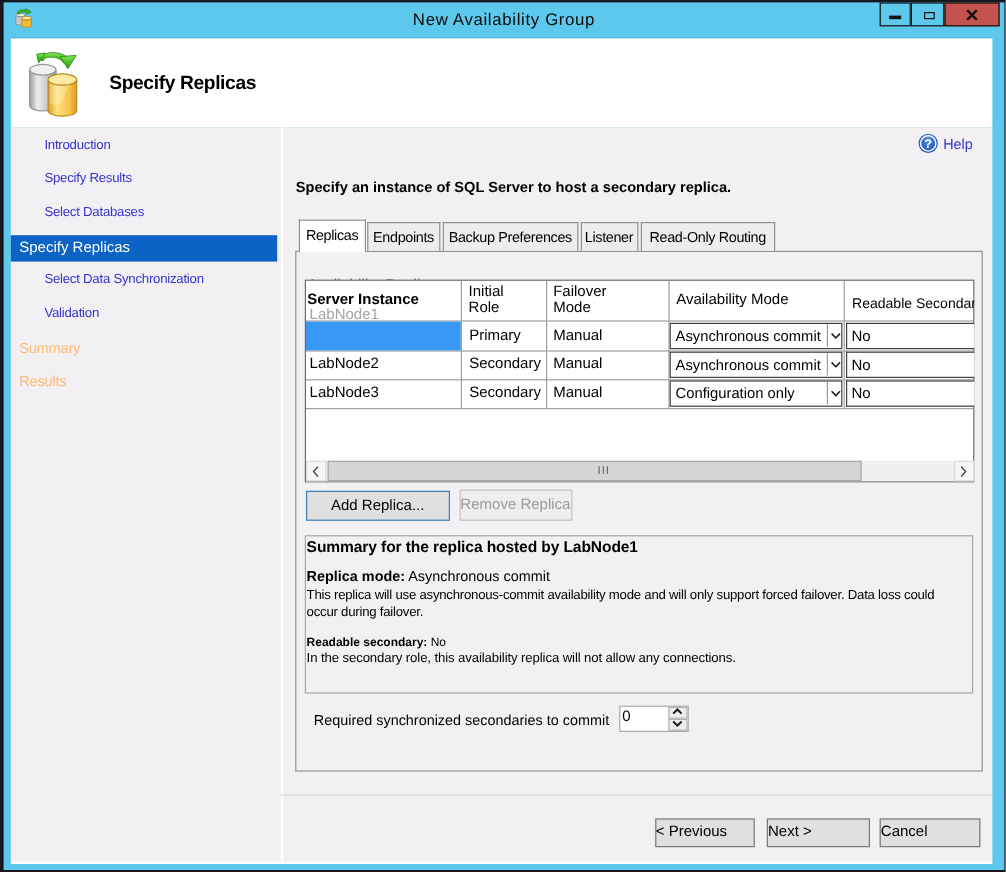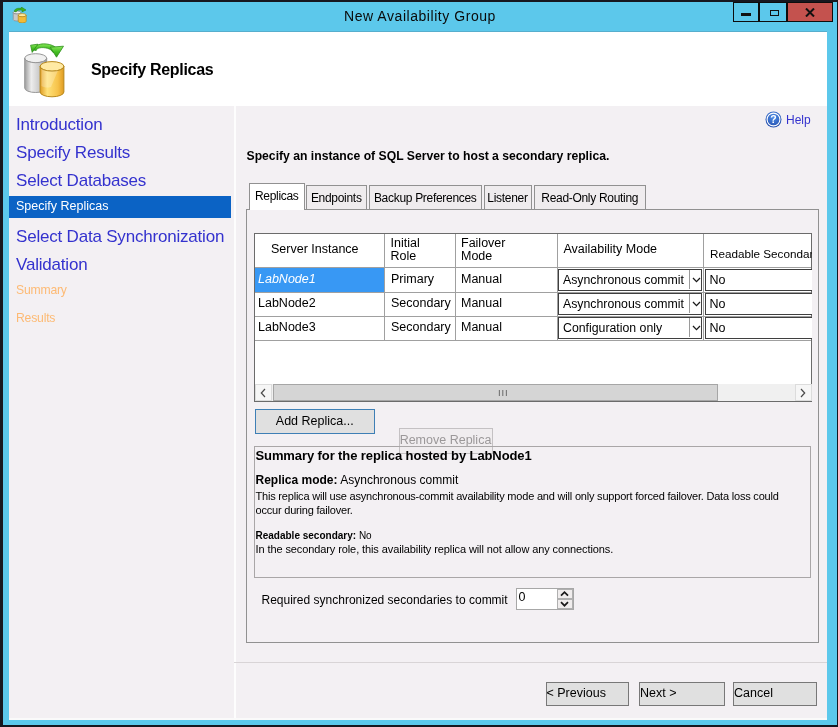--- a/index.html
+++ b/index.html
@@ -72,21 +72,21 @@
 <div class="abs t navlink" style="left:16px; top:115px;">Introduction</div>
 <div class="abs t navlink" style="left:16px; top:143px;">Specify Results</div>
 <div class="abs t navlink" style="left:16px; top:171px;">Select Databases</div>
 <div class="abs" style="left:9px; top:196px; width:222px; height:22px; background:#0b63c5;"></div>
 <div class="abs t" style="left:16px; top:199px; color:#ffffff; font-size:12.5px;">Specify Replicas</div>
 <div class="abs t navlink" style="left:16px; top:227px;">Select Data Synchronization</div>
 <div class="abs t navlink" style="left:16px; top:255px;">Validation</div>
 <div class="abs t navgray" style="left:16px; top:283px;">Summary</div>
 <div class="abs t navgray" style="left:16px; top:311px;">Results</div>
 <style>
-.navlink { color:#3432ce; font-size:17px; letter-spacing:-0.2px; }
+.navlink { color:#3432ce; font-size:11px; letter-spacing:-0.2px;margin-left:21px; }
 .navgray { color:#fdba74; font-size:12.2px; letter-spacing:-0.2px; }
 </style>
 
 <div class="abs" style="left:233.5px; top:106px; width:2px; height:613px; background:#fdfdfd;"></div>
 
 <svg class="abs" style="left:765px; top:111px;" width="17" height="17" viewBox="0 0 17 17">
   <defs>
       <radialGradient id="hg" cx="0.5" cy="0.35" r="0.8">
     <stop offset="0" stop-color="#4f8fe8"></stop>
         <stop offset="1" stop-color="#1a3f9e"></stop>
@@ -120,29 +120,29 @@
 
 <div class="abs" style="left:384px; top:233.5px; width:1px; height:106px; background:#a0a0a0;"></div>
 <div class="abs" style="left:454.5px; top:233.5px; width:1px; height:106px; background:#a0a0a0;"></div>
 <div class="abs" style="left:556.5px; top:233.5px; width:1px; height:106px; background:#a0a0a0;"></div>
 <div class="abs" style="left:703px; top:233.5px; width:1px; height:106px; background:#a0a0a0;"></div>
 
 <div class="abs" style="left:254.5px; top:291.5px; width:556.5px; height:1px; background:#a0a0a0;"></div>
 <div class="abs" style="left:254.5px; top:315.5px; width:556.5px; height:1px; background:#a0a0a0;"></div>
 <div class="abs" style="left:254.5px; top:339.5px; width:556.5px; height:1px; background:#a0a0a0;"></div>
 
-<div class="abs t gtx" style="left:271px; top:243px;">Server Instance</div>
+<div class="abs t gtx" style="left:256px; top:243px;font-weight:bold;">Server Instance</div>
 <div class="abs t gtx" style="left:390.5px; top:236.5px;">Initial<br>Role</div>
 <div class="abs t gtx" style="left:461px; top:236.5px;">Failover<br>Mode</div>
 <div class="abs t gtx" style="left:563.5px; top:243px;">Availability Mode</div>
 <div class="abs" style="left:710px; top:243.5px; width:101.5px; overflow:hidden;"><span class="t" style="font-size:11.7px;">Readable Secondary</span></div>
 <style>.gtx{font-size:12.5px; line-height:13.5px;}</style>
 
 <div class="abs" style="left:254.5px; top:268px; width:129.5px; height:23.5px; background:#3898f4;"></div>
-<div class="abs t gtx" style="left:258px; top:273px; color:#ffffff;font-style:italic;">LabNode1</div>
+<div class="abs t gtx" style="left:258px; top:256px; color:#a3a3a3;">LabNode1</div>
 <div class="abs t gtx" style="left:391px; top:273px;">Primary</div>
 <div class="abs t gtx" style="left:461px; top:273px;">Manual</div>
 <div class="abs t gtx" style="left:258px; top:297px;">LabNode2</div>
 <div class="abs t gtx" style="left:391px; top:297px;">Secondary</div>
 <div class="abs t gtx" style="left:461px; top:297px;">Manual</div>
 <div class="abs t gtx" style="left:258px; top:321px;">LabNode3</div>
 <div class="abs t gtx" style="left:391px; top:321px;">Secondary</div>
 <div class="abs t gtx" style="left:461px; top:321px;">Manual</div>
 
 <div class="abs combo" style="left:557.5px; top:268.5px;">
@@ -192,21 +192,21 @@
       <path d="M5 1 L1.3 5 L5 9" fill="none" stroke="#4a4a4a" stroke-width="1.2"></path>
     </svg></div>
 <div class="abs" style="left:272.5px; top:383.5px; width:445px; height:17.5px; background:#d5d5d5; border:1px solid #a6a6a6;"></div>
 <div class="abs t" style="left:498px; top:386.5px; font-size:9.5px; color:#606060; letter-spacing:0.8px;">III</div>
 <div class="abs sbb" style="left:794.5px; top:383.5px; width:17px;"><svg width="6" height="10" viewBox="0 0 6 10" style="margin-top:3px;">
       <path d="M1 1 L4.7 5 L1 9" fill="none" stroke="#4a4a4a" stroke-width="1.2"></path>
     </svg></div>
 <style>.sbb { height:17.5px; background:#f6f6f6; border:1px solid #dcdcdc; text-align:center; line-height:10px; }</style>
 
 <div class="abs btn" style="left:254.5px; top:408.5px; width:120.5px; height:25.5px; background:#e0e0e0; border:1px solid #3e7fb5; line-height:23px;">Add Replica...</div>
-<div class="abs btn" style="left:382.5px; top:428px; width:94px; height:25.5px; background:#f0edef; border:1px solid #c4c1c3; color:#9b9899; line-height:23px;margin-left:16px;">Remove Replica</div>
+<div class="abs btn" style="left:382.5px; top:408px; width:94px; height:25.5px; background:#f0edef; border:1px solid #c4c1c3; color:#9b9899; line-height:23px;">Remove Replica</div>
 <style>.btn { font-size:12.5px; text-align:center; }</style>
 
 <div class="abs" style="left:253.5px; top:446px; width:557px; height:132px; border:1px solid #a9a6a7;"></div>
 <div class="abs t" style="left:255.5px; top:448px; font-size:13px; letter-spacing:-0.1px; font-weight:bold;">Summary for the replica hosted by LabNode1</div>
 <div class="abs t" style="left:255.5px; top:473px; font-size:12px;"><b>Replica mode:</b> Asynchronous commit</div>
 <div class="abs t" style="left:255.5px; top:488.5px; font-size:11px; letter-spacing:-0.2px; line-height:14px;">This replica will use asynchronous-commit availability mode and will only support forced failover. Data loss could<br>occur during failover.</div>
 <div class="abs t" style="left:255.5px; top:530px; font-size:10px;"><b>Readable secondary:</b> No</div>
 <div class="abs t" style="left:255.5px; top:543px; font-size:11px; letter-spacing:-0.1px;">In the secondary role, this availability replica will not allow any connections.</div>
 
 <div class="abs t" style="left:261.5px; top:593px; font-size:12px;">Required synchronized secondaries to commit</div>

